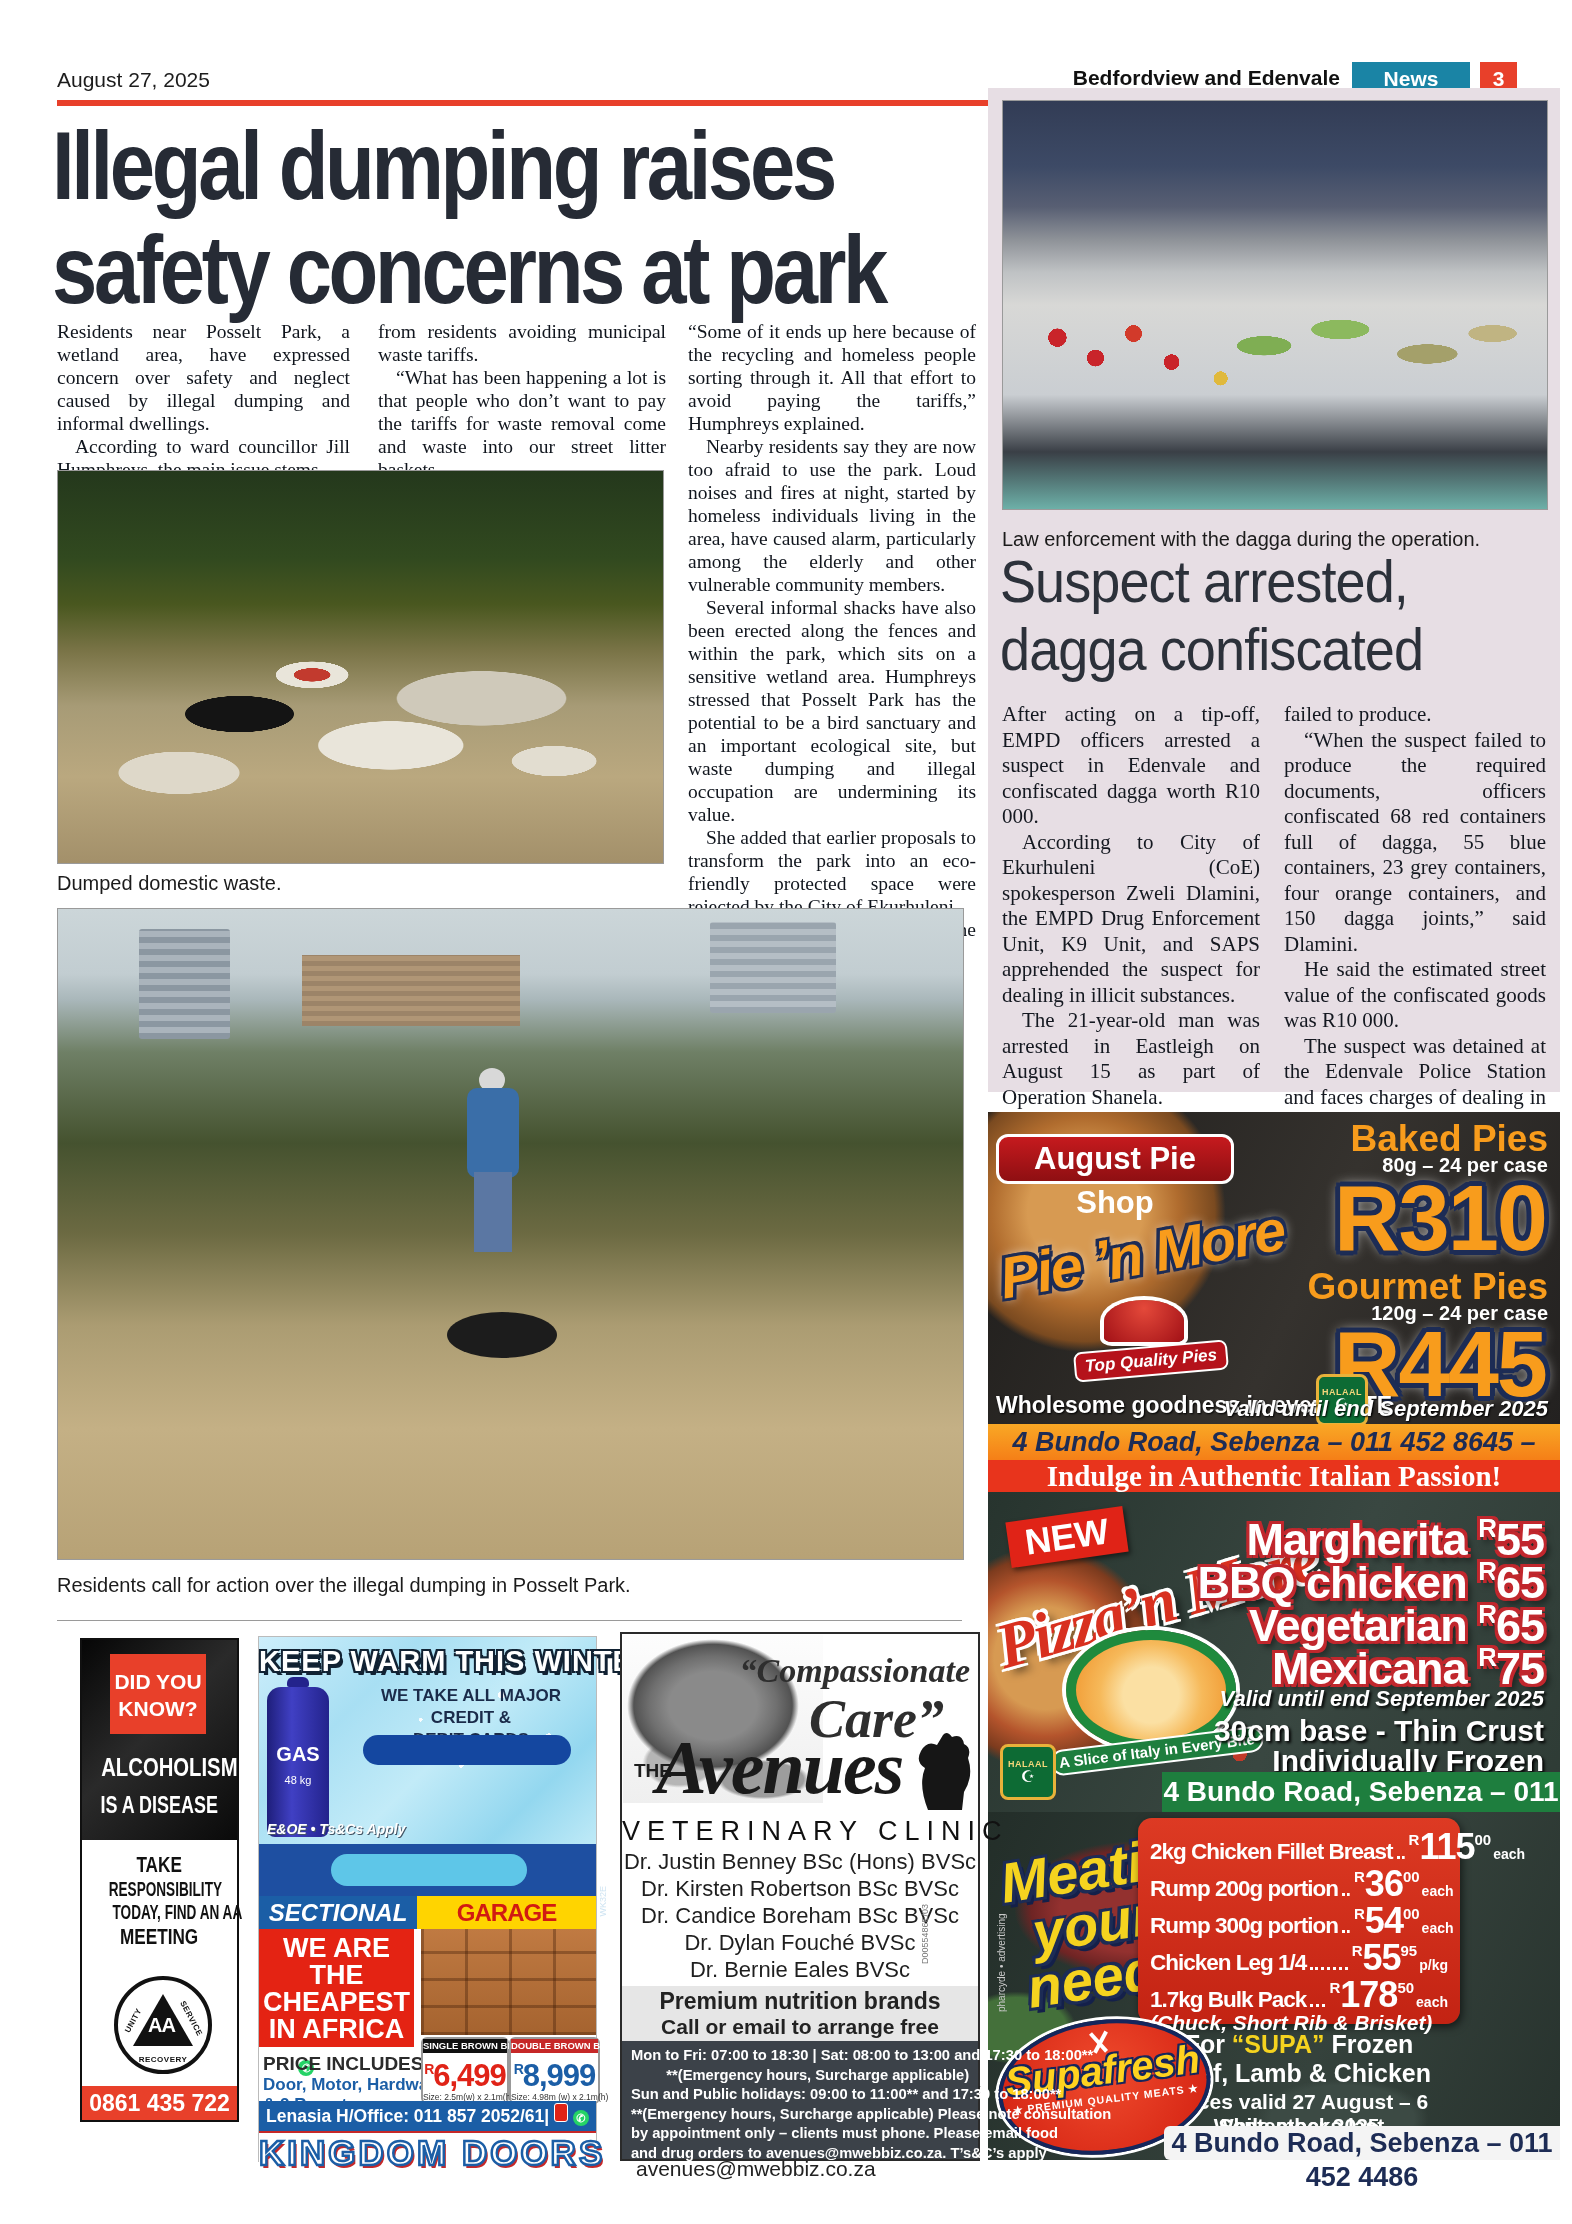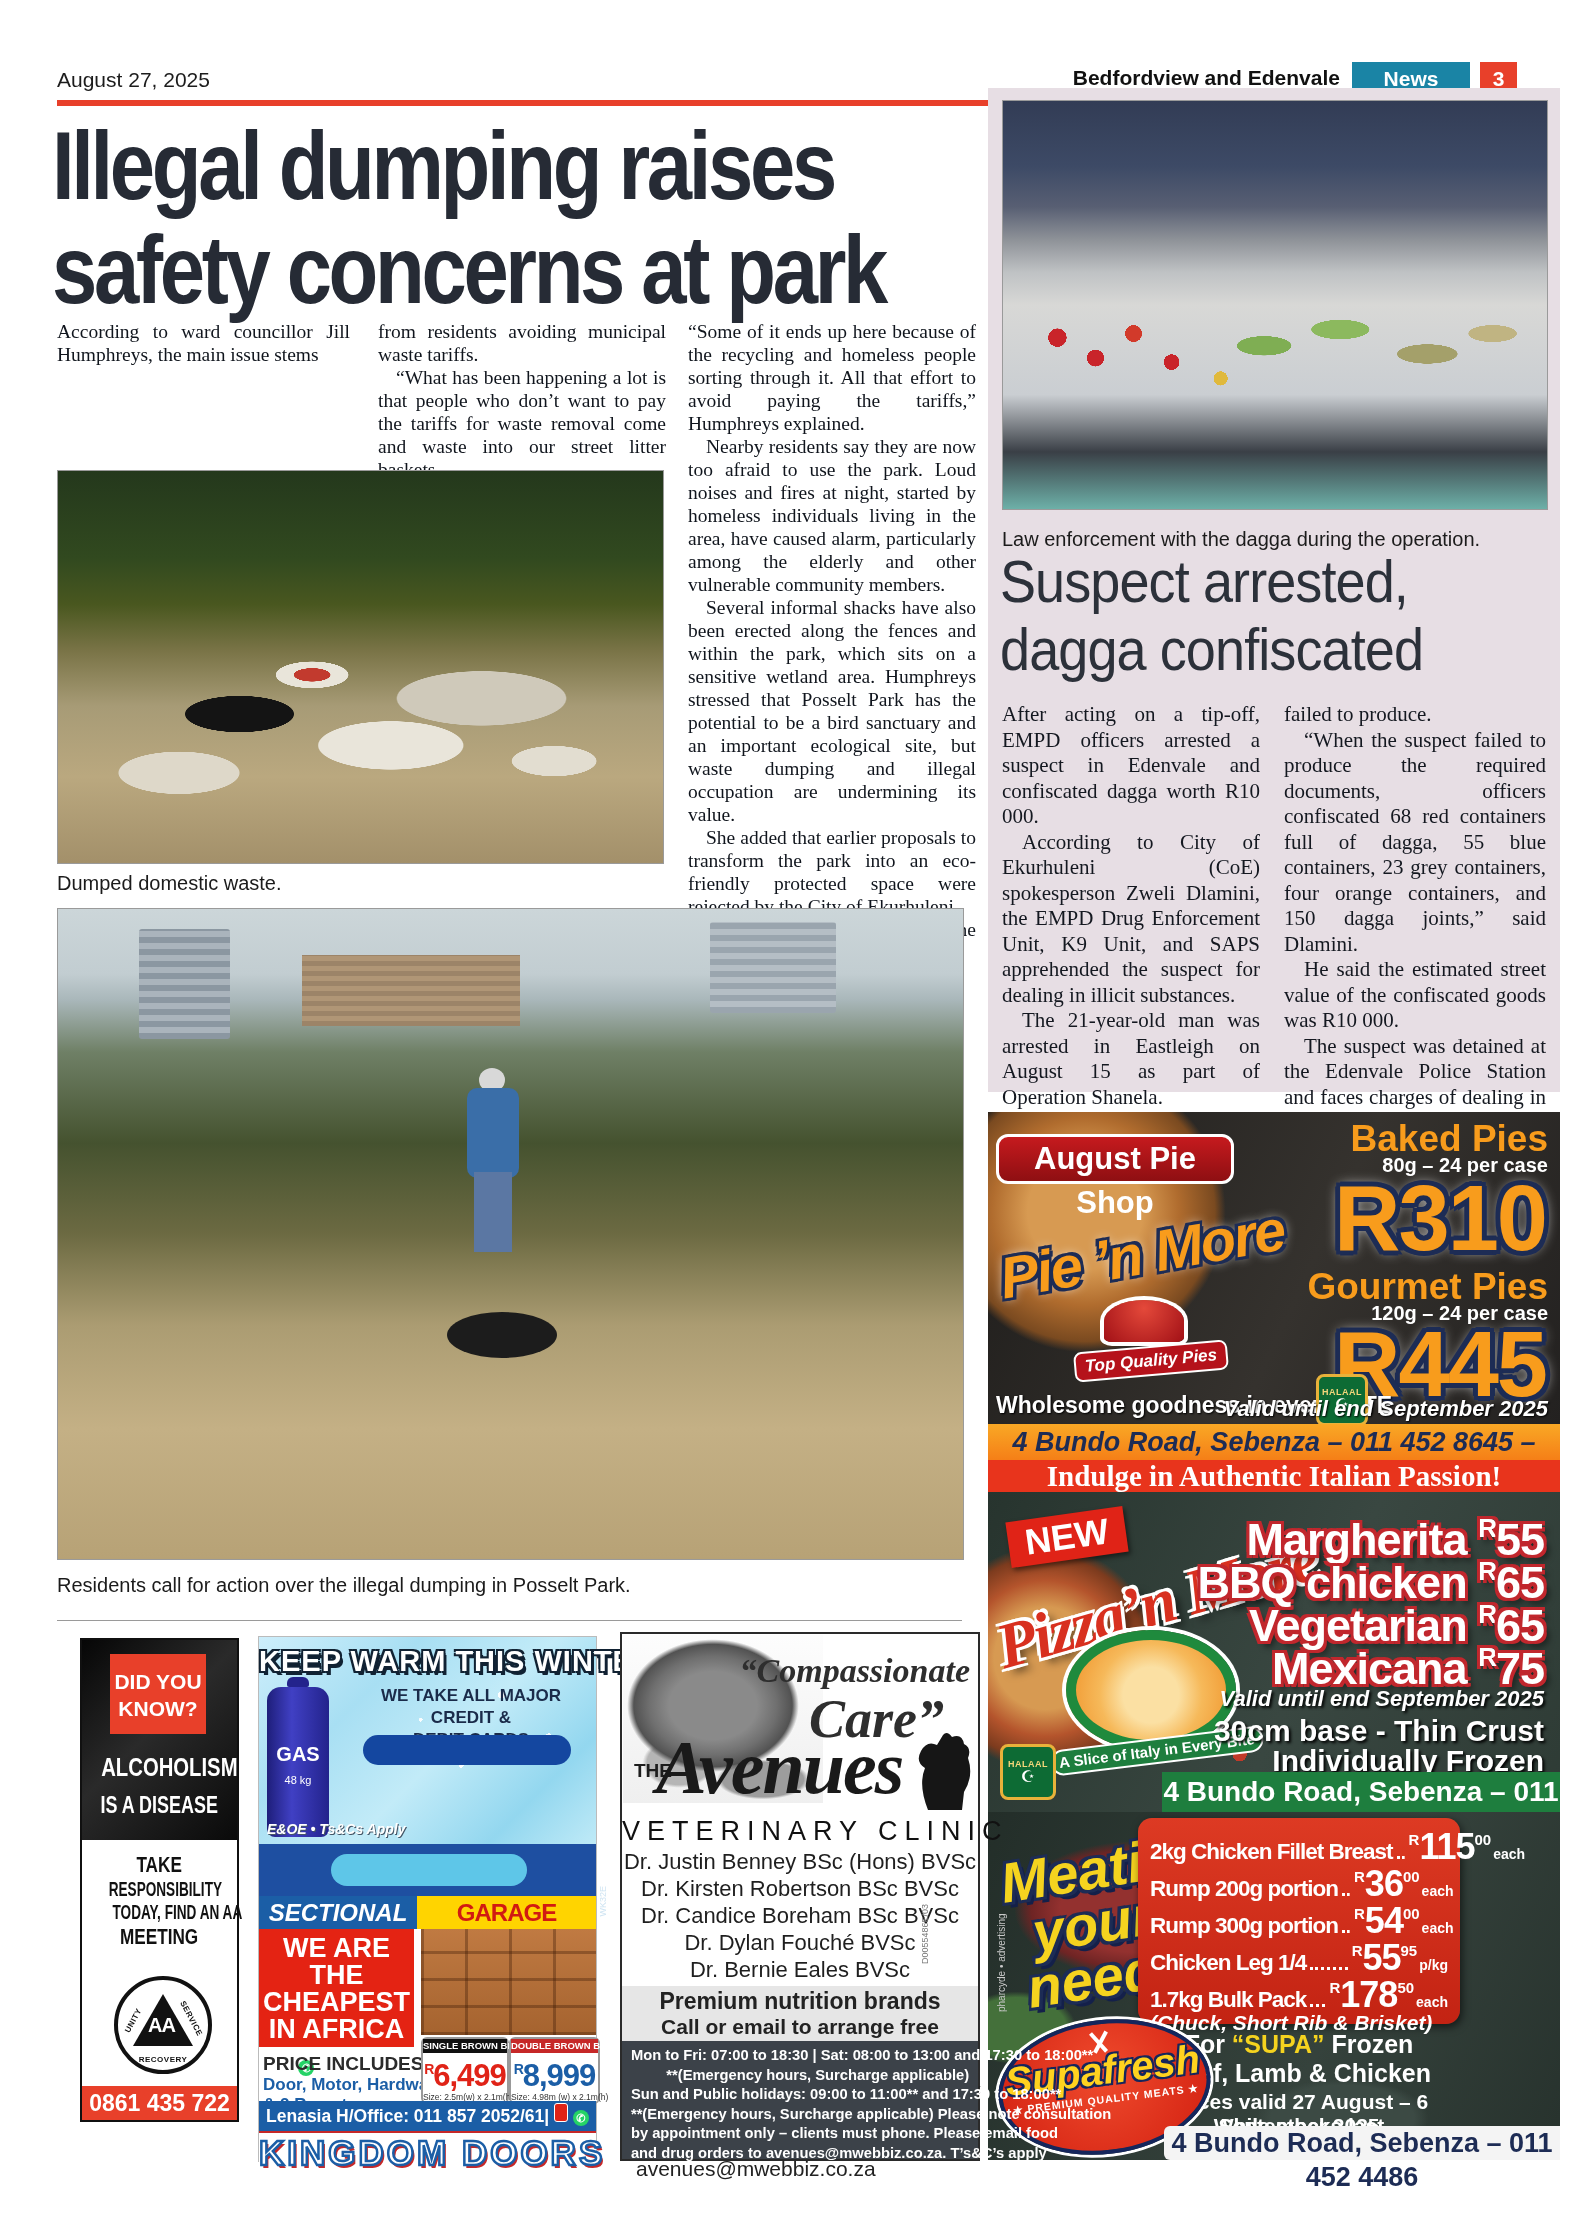--- a/index.html
+++ b/index.html
@@ -191,20 +191,21 @@
   <div class="abs tab" style="left:1352px;top:62px;width:118px;height:34px;">News</div>
   <div class="abs pagenum" style="left:1480px;top:62px;width:37px;height:34px;">3</div>
   <div class="abs rule" style="left:57px;top:100px;width:1460px;height:6px;"></div>
 
   <div class="abs hl" style="left:52px;top:106px;width:960px;">
     <span>Illegal dumping raises</span><br>
     <span>safety concerns at park</span>
   </div>
 
   <div class="abs news-col" style="left:57px;top:320px;width:293px;">
+    <p>Residents near Posselt Park, a wetland area, have expressed concern over safety and neglect caused by illegal dumping and informal dwellings.</p>
     <p>According to ward councillor Jill Humphreys, the main issue stems</p>
   </div>
   <div class="abs news-col" style="left:378px;top:320px;width:288px;">
     <p>from residents avoiding municipal waste tariffs.</p>
     <p>“What has been happening a lot is that people who don’t want to pay the tariffs for waste removal come and waste into our street litter baskets.</p>
   </div>
   <div class="abs news-col" style="left:688px;top:320px;width:288px;">
     <p>“Some of it ends up here because of the recycling and homeless people sorting through it. All that effort to avoid paying the tariffs,” Humphreys explained.</p>
     <p>Nearby residents say they are now too afraid to use the park. Loud noises and fires at night, started by homeless individuals living in the area, have caused alarm, particularly among the elderly and other vulnerable community members.</p>
     <p>Several informal shacks have also been erected along the fences and within the park, which sits on a sensitive wetland area. Humphreys stressed that Posselt Park has the potential to be a bird sanctuary and an important ecological site, but waste dumping and illegal occupation are undermining its value.</p>

